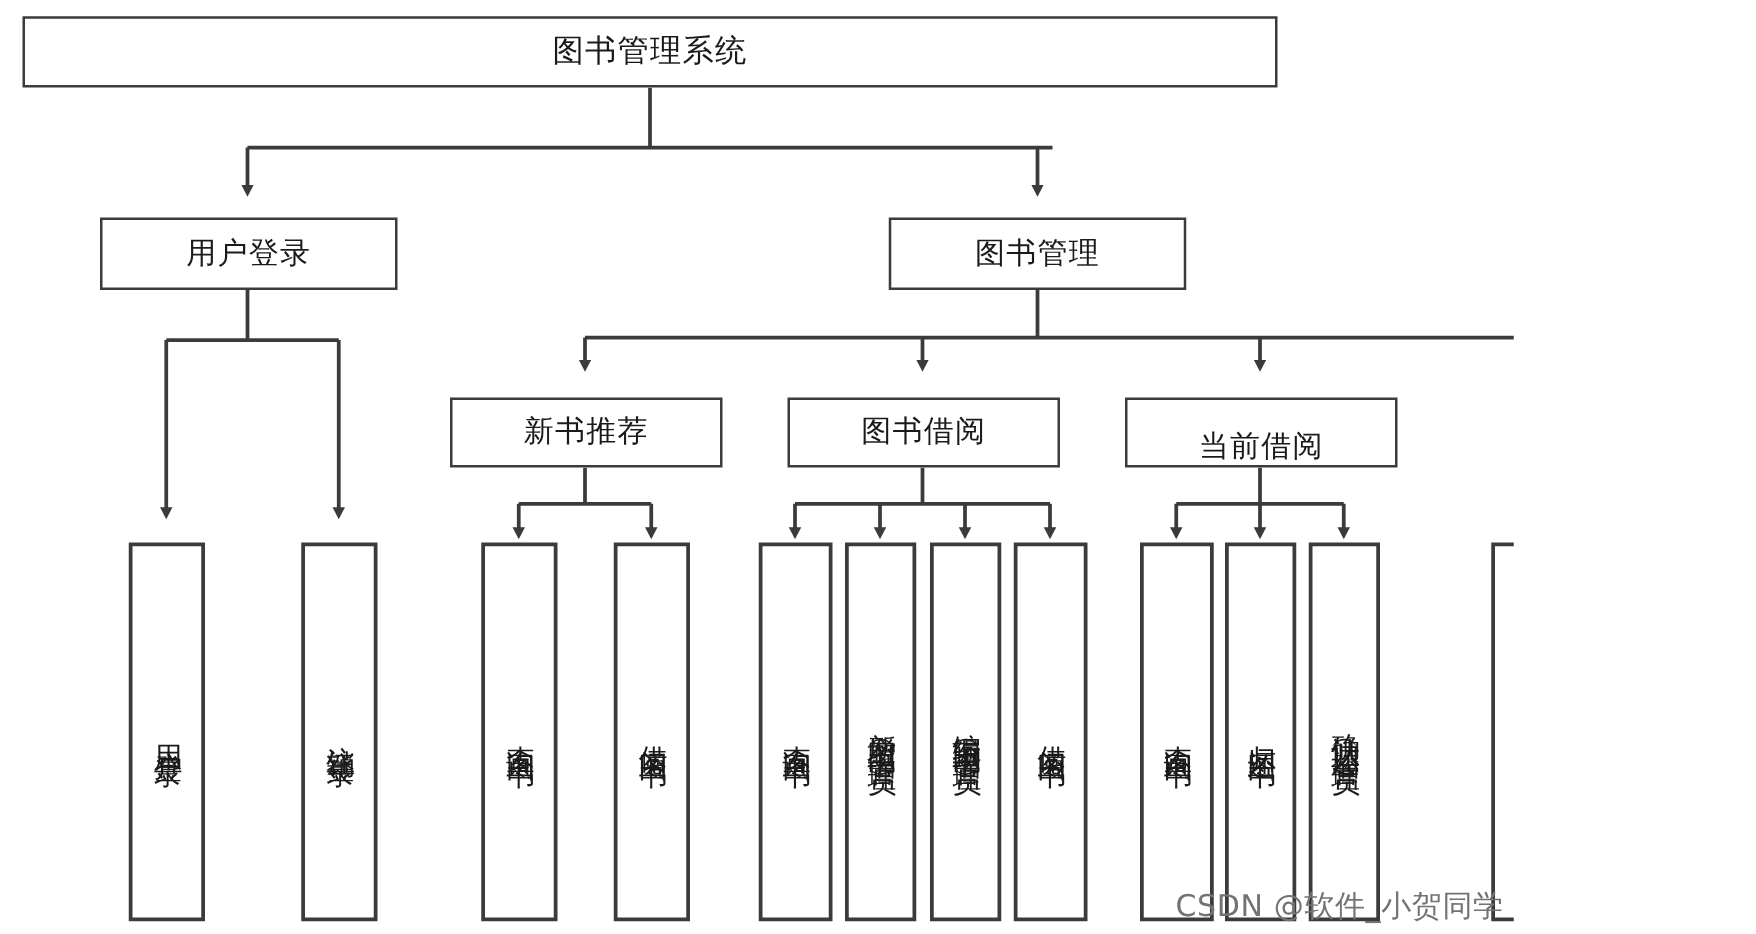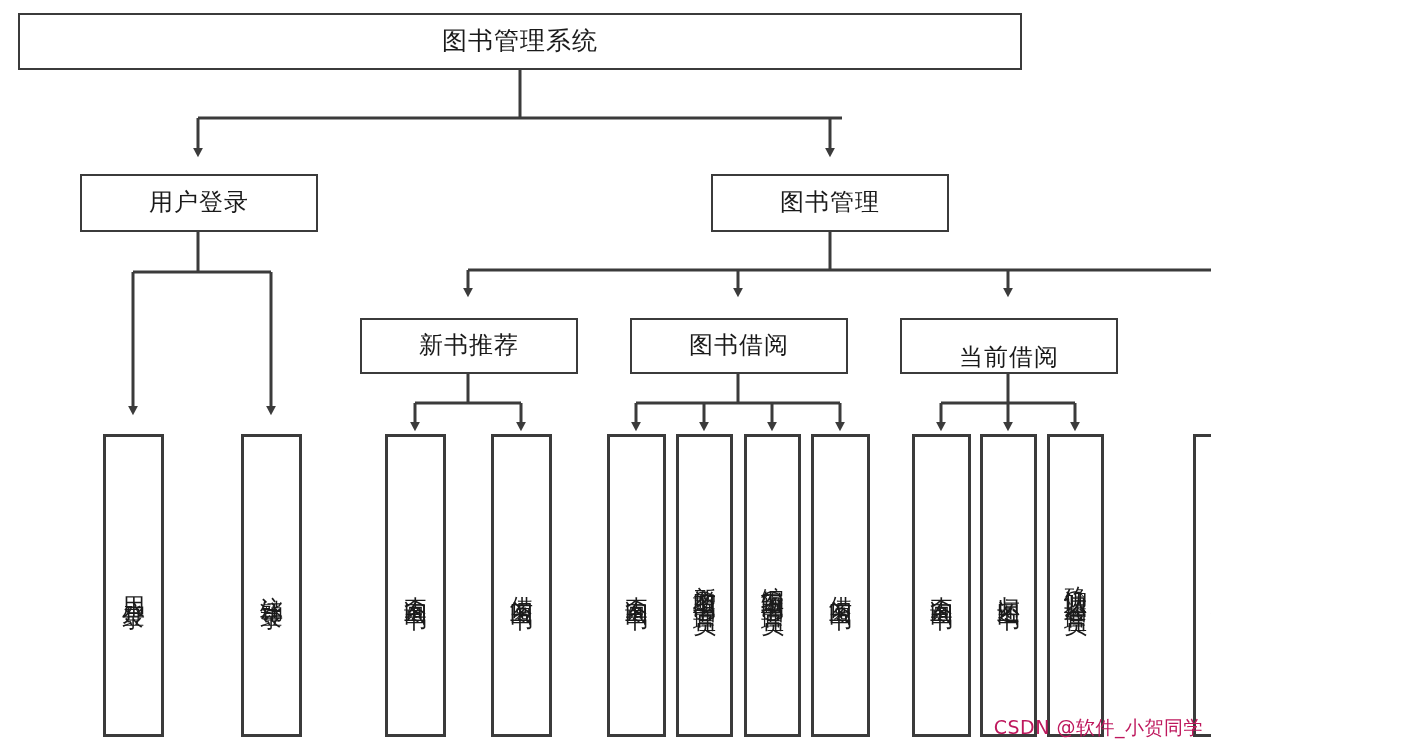--- a/index.html
+++ b/index.html
@@ -57,22 +57,22 @@
     text-orientation: upright;
     white-space: nowrap;
     letter-spacing: 4px;
     font-size: 23px;
     line-height: 1;
   }
   #watermark {
     position: absolute;
     right: 8px;
     bottom: 6px;
-    font-size: 19px;
-    color: #be185d;
+    font-size: 24px;
+    color: #737373;
     white-space: nowrap;
     letter-spacing: 0.5px;
     pointer-events: none;
   }
 </style>
 </head>
 <body>
 
 <div id="diagram-canvas">
 

